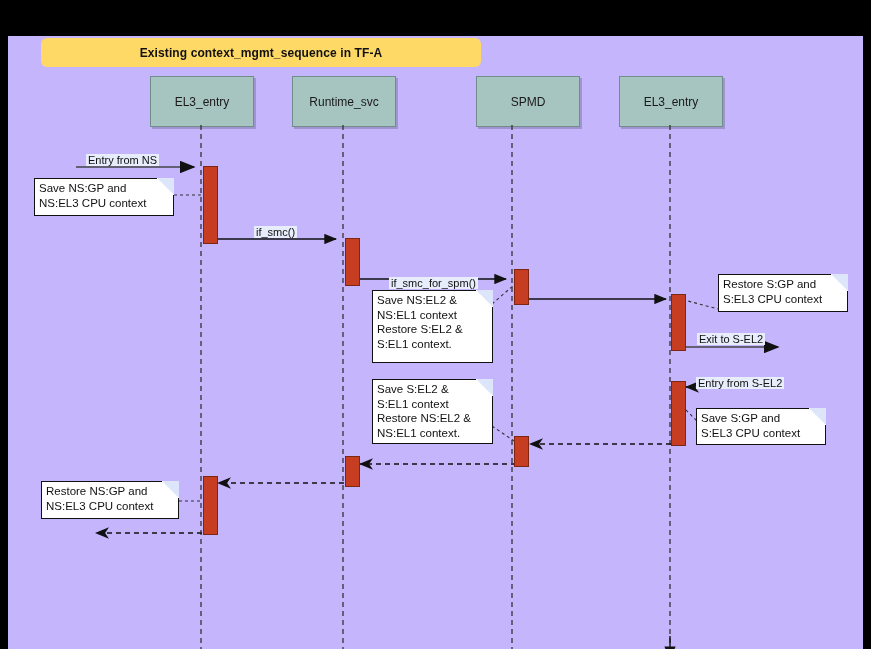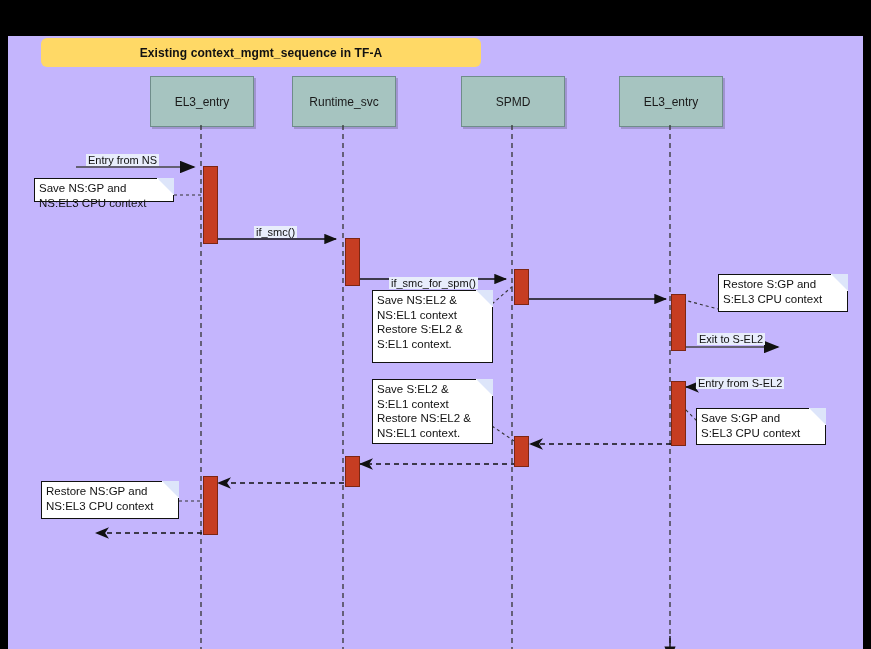--- a/index.html
+++ b/index.html
@@ -36,21 +36,21 @@
     <div class="banner">
       <span>Existing context_mgmt_sequence in TF-A</span>
     </div>
 
     <div class="lifebox" style="left:142px;top:40px;">
       <span>EL3_entry</span>
     </div>
     <div class="lifebox" style="left:284px;top:40px;">
       <span>Runtime_svc</span>
     </div>
-    <div class="lifebox" style="left:453px;top:40px;text-align:center;">
+    <div class="lifebox" style="left:468px;top:40px;text-align:center;">
       <span>SPMD</span>
     </div>
     <div class="lifebox" style="left:611px;top:40px;">
       <span>EL3_entry</span>
     </div>
 
     <svg id="svgwrap" viewBox="0 0 855 625">
       <defs>
         <marker id="arrSolid" markerWidth="10" markerHeight="8" refX="9" refY="4" orient="auto">
           <path d="M0,0 L10,4 L0,8 z" fill="#111"></path>
@@ -107,21 +107,21 @@
     <div class="act" style="left:506px;top:400px;width:13px;height:29px;"></div>
     <div class="act" style="left:337px;top:420px;width:13px;height:29px;"></div>
     <div class="act" style="left:195px;top:440px;width:13px;height:57px;"></div>
 
     <div class="msglabel" style="left:78px;top:118px;">Entry from NS</div>
     <div class="msglabel" style="left:246px;top:190px;">if_smc()</div>
     <div class="msglabel" style="left:381px;top:241px;">if_smc_for_spm()</div>
     <div class="msglabel" style="left:689px;top:297px;">Exit to S-EL2</div>
     <div class="msglabel" style="left:688px;top:341px;">Entry from S-EL2</div>
 
-    <div class="note" style="left:26px;top:142px;width:140px;height:24px;">
+    <div class="note" style="left:26px;top:142px;width:140px;height:38px;">
       <div class="foldtri"></div>
       <div class="note-txt">
         <div>Save NS:GP and</div>
         <div>NS:EL3 CPU context</div>
       </div>
     </div>
 
     <div class="note" style="left:364px;top:254px;width:121px;height:73px;">
       <div class="foldtri"></div>
       <div class="note-txt">

